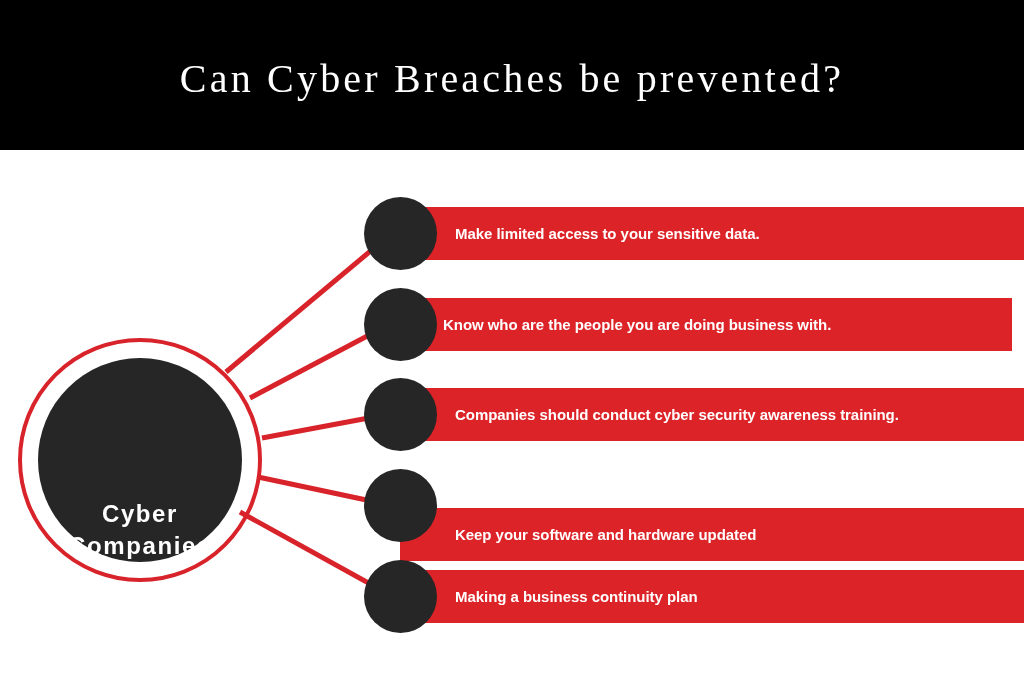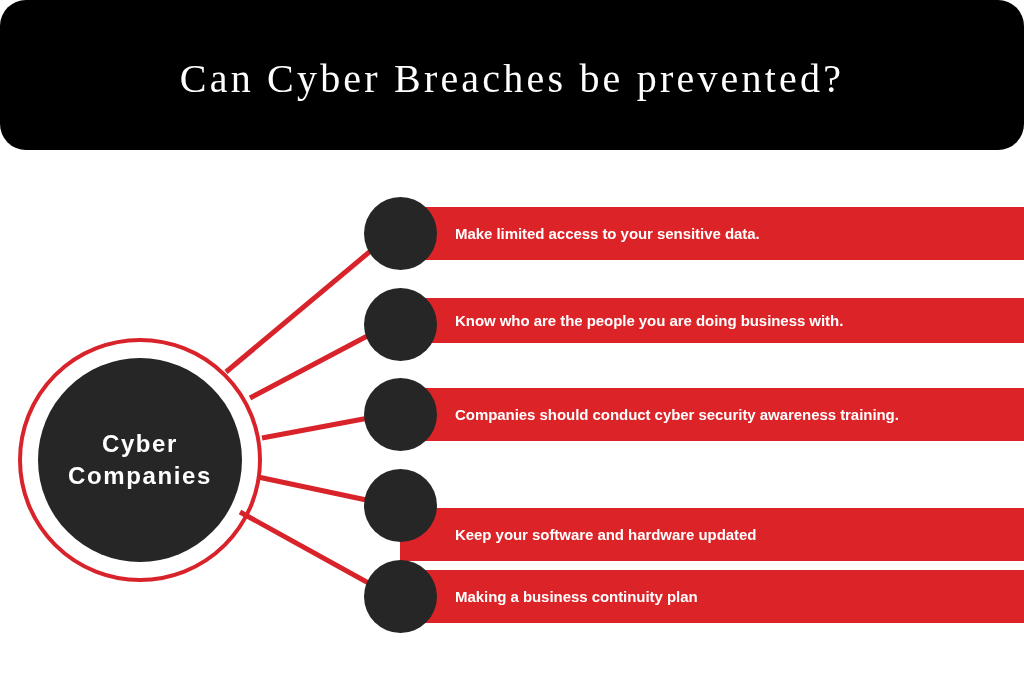--- a/index.html
+++ b/index.html
@@ -20,21 +20,20 @@
   }
 
   
   .header-band {
     position: absolute;
     left: 0;
     top: 0;
     width: 1024px;
     height: 150px;
     background: #000000;
-    border-radius: 26px;
   }
   .header-title {
     position: absolute;
     left: 0;
     top: 0;
     width: 1024px;
     height: 150px;
     display: flex;
     align-items: center;
     justify-content: center;
@@ -66,21 +65,21 @@
     background: transparent;
     box-sizing: border-box;
   }
   .hub-core {
     position: absolute;
     border-radius: 50%;
     background: #262626;
     display: flex;
     flex-direction: column;
     align-items: center;
-    justify-content: center;
+    justify-content: flex-end;
     box-sizing: border-box;
   }
   .hub-line {
     color: #ffffff;
     font-size: 24px;
     font-weight: bold;
     letter-spacing: 1.6px;
     line-height: 1.33;
     text-align: center;
     white-space: nowrap;
@@ -130,21 +129,21 @@
   <div class="hub-core" style="left:38px; top:358px; width:204px; height:204px;">
     <div class="hub-line">Cyber</div>
     <div class="hub-line">Companies</div>
   </div>
 
   <div class="row-bar" style="left:400px; top:207px; width:624px; height:53px; padding-left:55px;">
     <span class="row-label">Make limited access to your sensitive data.</span>
   </div>
   <div class="row-bullet" style="left:364px; top:197px; width:73px; height:73px;"></div>
 
-  <div class="row-bar" style="left:400px; top:298px; width:624px; height:45px; padding-left:55px;">
+  <div class="row-bar" style="left:388px; top:298px; width:624px; height:53px; padding-left:55px;">
     <span class="row-label">Know who are the people you are doing business with.</span>
   </div>
   <div class="row-bullet" style="left:364px; top:288px; width:73px; height:73px;"></div>
 
   <div class="row-bar" style="left:400px; top:388px; width:624px; height:53px; padding-left:55px;">
     <span class="row-label">Companies should conduct cyber security awareness training.</span>
   </div>
   <div class="row-bullet" style="left:364px; top:378px; width:73px; height:73px;"></div>
 
   <div class="row-bar" style="left:400px; top:508px; width:624px; height:53px; padding-left:55px;text-align:right;">

